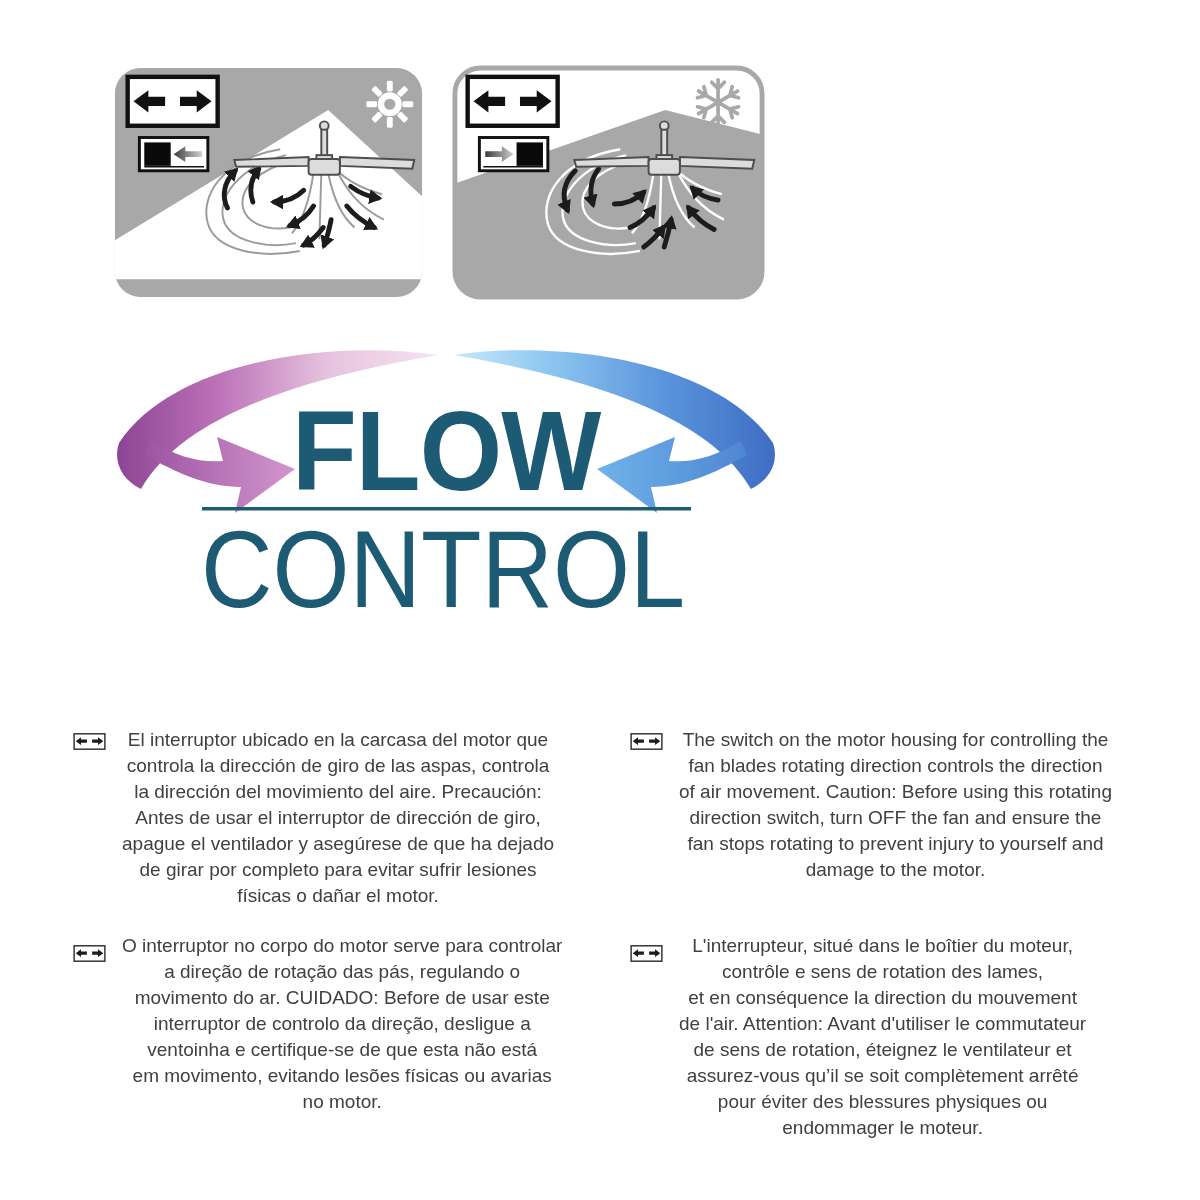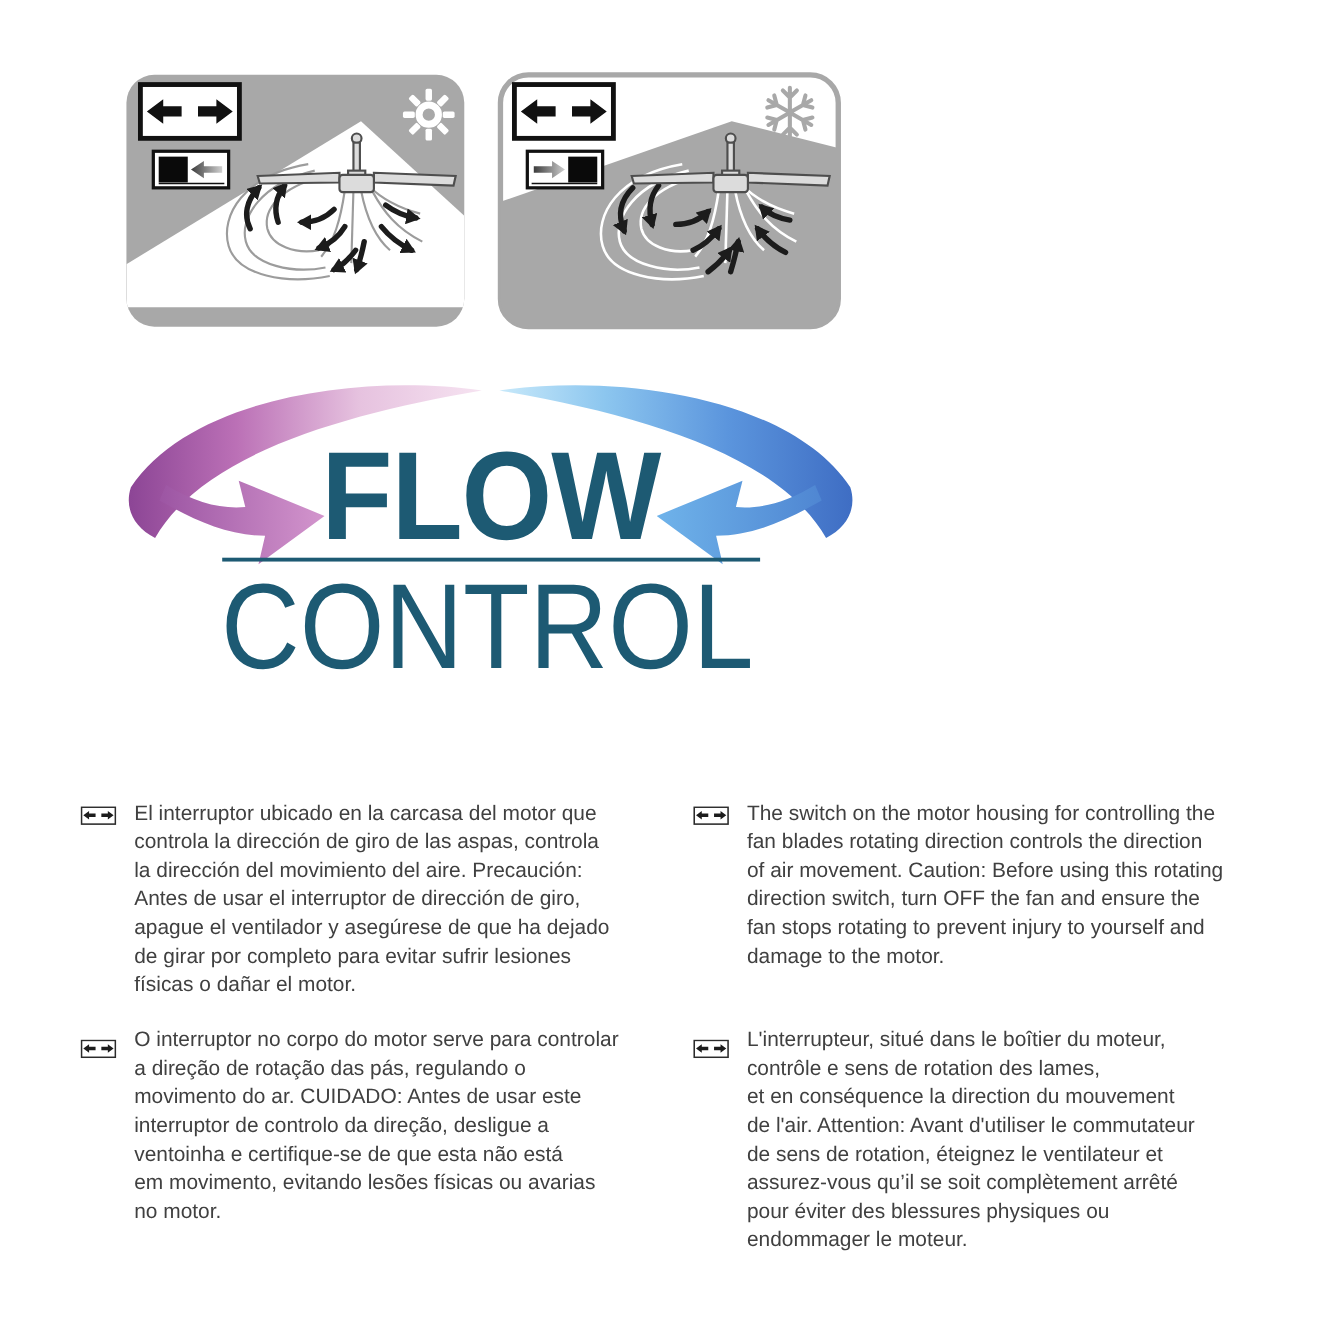--- a/index.html
+++ b/index.html
@@ -15,21 +15,21 @@
   #logo{left:95px;top:345px;width:692px;height:272px;}
   #logo text{font-family:"Liberation Sans",sans-serif;}
   
   .instruction{position:absolute;width:530px;}
   .instruction .dir-icon{position:absolute;left:0;}
   .row1 .dir-icon{top:6px;}
   .row2 .dir-icon{top:12px;}
   .instruction p{
     margin:0;position:absolute;left:49px;top:0;
     font-size:19px;line-height:26px;color:var(--body-text,#404040);
-    white-space:pre;letter-spacing:0px;
+    white-space:pre;letter-spacing:0px;text-align:center;
   }
   #instr-es{left:73px;top:727px;}
   #instr-en{left:630px;top:727px;}
   #instr-pt{left:73px;top:933px;}
   #instr-fr{left:630px;top:933px;}
 </style>
 </head>
 <body>
 
 <svg width="0" height="0" style="position:absolute" aria-hidden="true">
@@ -232,21 +232,21 @@
 
 <section id="instr-pt" class="instruction row2">
   <span class="dir-icon">
     <svg width="33" height="17" viewBox="0 0 80 42">
       <rect x="2" y="2" width="76" height="38" fill="#fff" stroke="#2b2b2b" stroke-width="3.5"></rect>
       <use href="#dirArrows" transform="translate(6,8) scale(0.81)" fill="#1c1c1c"></use>
     </svg>
   </span>
   <p>O interruptor no corpo do motor serve para controlar
 a direção de rotação das pás, regulando o
-movimento do ar. CUIDADO: Antes de usar este
+movimento do ar. CUIDADO: Before de usar este
 interruptor de controlo da direção, desligue a
 ventoinha e certifique-se de que esta não está
 em movimento, evitando lesões físicas ou avarias
 no motor.</p>
 </section>
 
 <section id="instr-fr" class="instruction row2">
   <span class="dir-icon">
     <svg width="33" height="17" viewBox="0 0 80 42">
       <rect x="2" y="2" width="76" height="38" fill="#fff" stroke="#2b2b2b" stroke-width="3.5"></rect>

